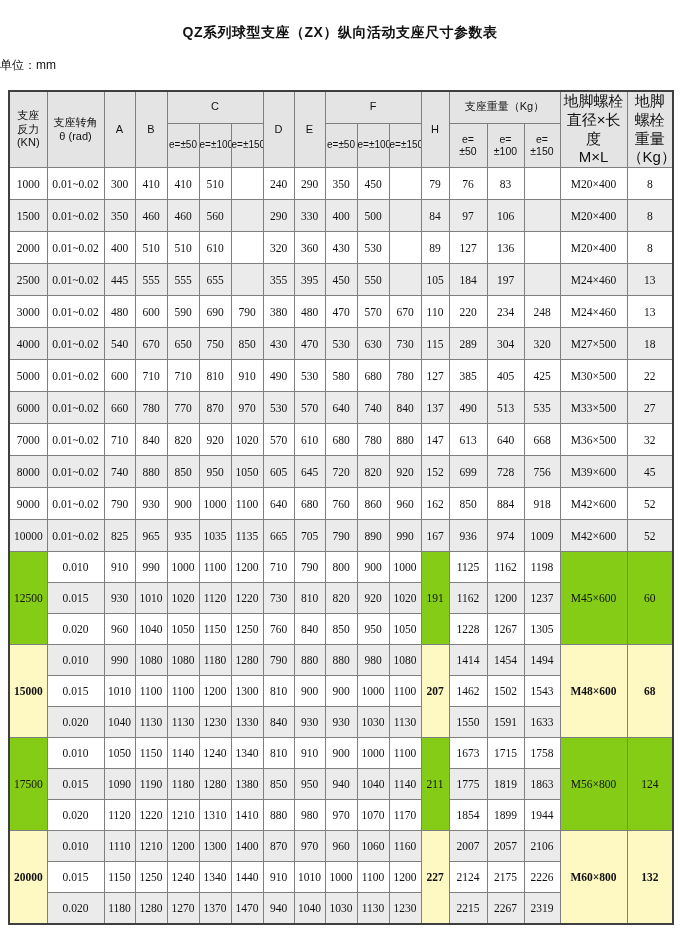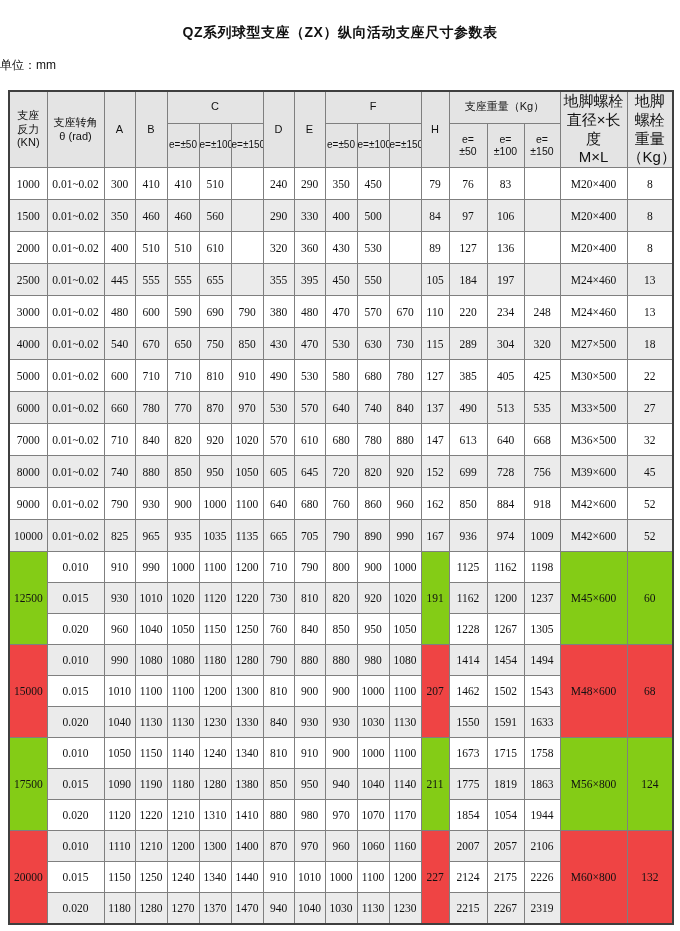--- a/index.html
+++ b/index.html
@@ -14,21 +14,21 @@
         white-space:pre-line;}
   thead tr.h1{height:32px;}
   thead tr.h2{height:44px;}
   th.small{font-size:10px;letter-spacing:0;}
   th.esub{font-size:10.5px;line-height:1.2;}
   tbody td{font-family:"Liberation Serif",serif;font-size:11.5px;background:#fff;}
   tbody tr{height:32px;}
   tbody tr.grp{height:31px;}
   tbody tr.shade td{background:#ebebeb;}
   tbody td.mw, tbody tr.shade td.mw{background:#84cc16;}
-  tbody td.mg, tbody tr.shade td.mg{background:#ef4444;}
+  tbody td.mg, tbody tr.shade td.mg{background:#fef9c3;font-weight:bold;}
 </style>
 </head>
 <body>
 
 <div class="title">QZ系列球型支座（ZX）纵向活动支座尺寸参数表</div>
 <div class="unit">单位：mm</div>
 
 <table>
   <colgroup>
     <col style="width:38px">
@@ -475,21 +475,21 @@
         <td>1220</td>
         <td>1210</td>
         <td>1310</td>
         <td>1410</td>
         <td>880</td>
         <td>980</td>
         <td>970</td>
         <td>1070</td>
         <td>1170</td>
         <td>1854</td>
-        <td>1054</td>
+        <td>1899</td>
         <td>1944</td>
       </tr>
       <tr class="shade grp">
         <td rowspan="3" class="mg">20000</td>
         <td>0.010</td>
         <td>1110</td>
         <td>1210</td>
         <td>1200</td>
         <td>1300</td>
         <td>1400</td>

